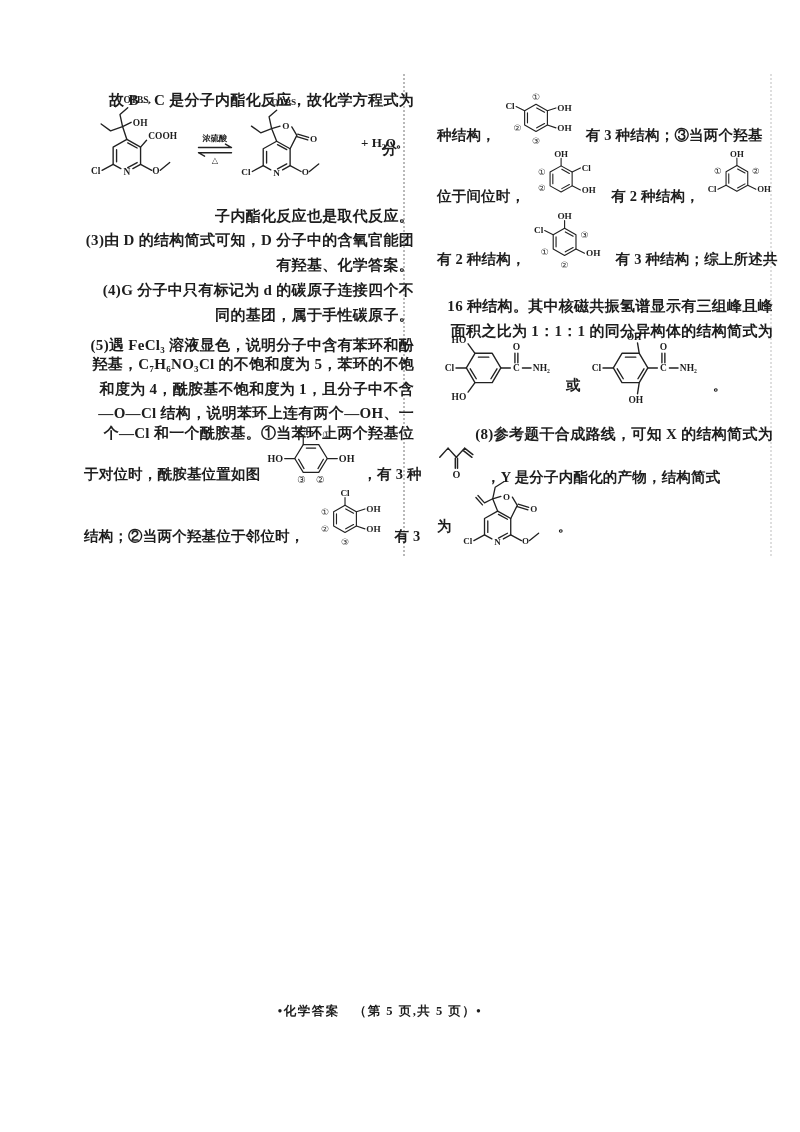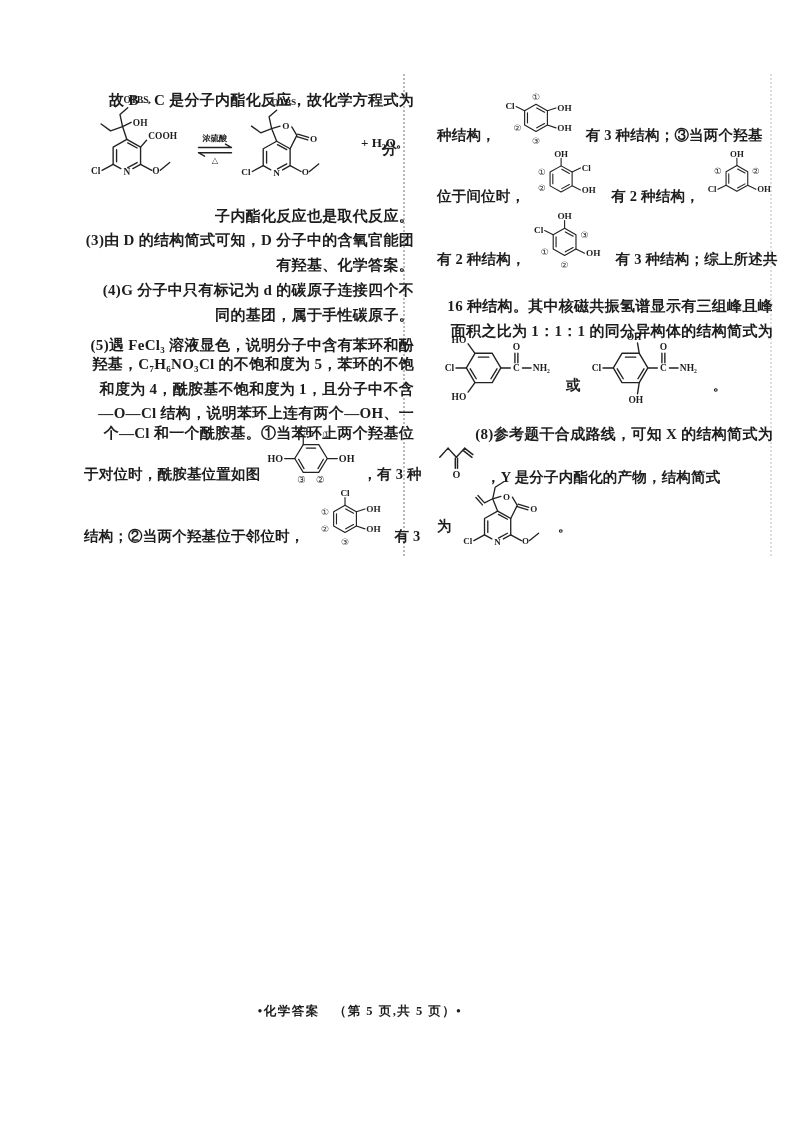--- a/index.html
+++ b/index.html
@@ -7,21 +7,21 @@
   .page{position:relative;width:800px;height:1132px;background:#ffffff;overflow:hidden;
         font-family:"Liberation Serif","DejaVu Serif",serif;color:#1d1d1d;font-weight:bold;}
   .ln{position:absolute;left:84px;width:330px;font-size:15px;letter-spacing:0.3px;white-space:nowrap;text-align:right;}
   .ln.right{left:437px;margin-left:6px;}
   .row{position:absolute;display:flex;align-items:center;gap:3px;white-space:nowrap;}
   .rt{font-size:14.5px;letter-spacing:0.2px;margin-top:36px;}
   .struct{flex:none;display:block;}
   .divider{position:absolute;width:0;border-left:2px dotted #b9b9b9;}
   .edge{position:absolute;width:0;border-left:2px dotted #dedede;}
   .footer{position:absolute;top:1003px;left:0;width:720px;text-align:center;
-          font-size:12.5px;letter-spacing:1.5px;}
+          font-size:12.5px;letter-spacing:1.5px;padding-left:20px;}
   .fen{position:absolute;left:382px;top:140px;font-size:15px;}
   .eqtxt{font-size:13px;margin-left:4px;margin-top:8px;}
   svg path{stroke:#222;stroke-width:1.6;fill:none;stroke-linecap:round;stroke-linejoin:round;}
   svg text{fill:#1d1d1d;font-weight:bold;font-family:"Liberation Serif","DejaVu Serif",serif;}
   .lb{font-size:13px;}
   .lb2{font-size:11px;}
   .circ{font-size:12.5px;font-weight:normal;font-family:"DejaVu Sans","DejaVu Serif",sans-serif;}
   .cjk{font-size:9.5px;}
 </style>
 </head>

